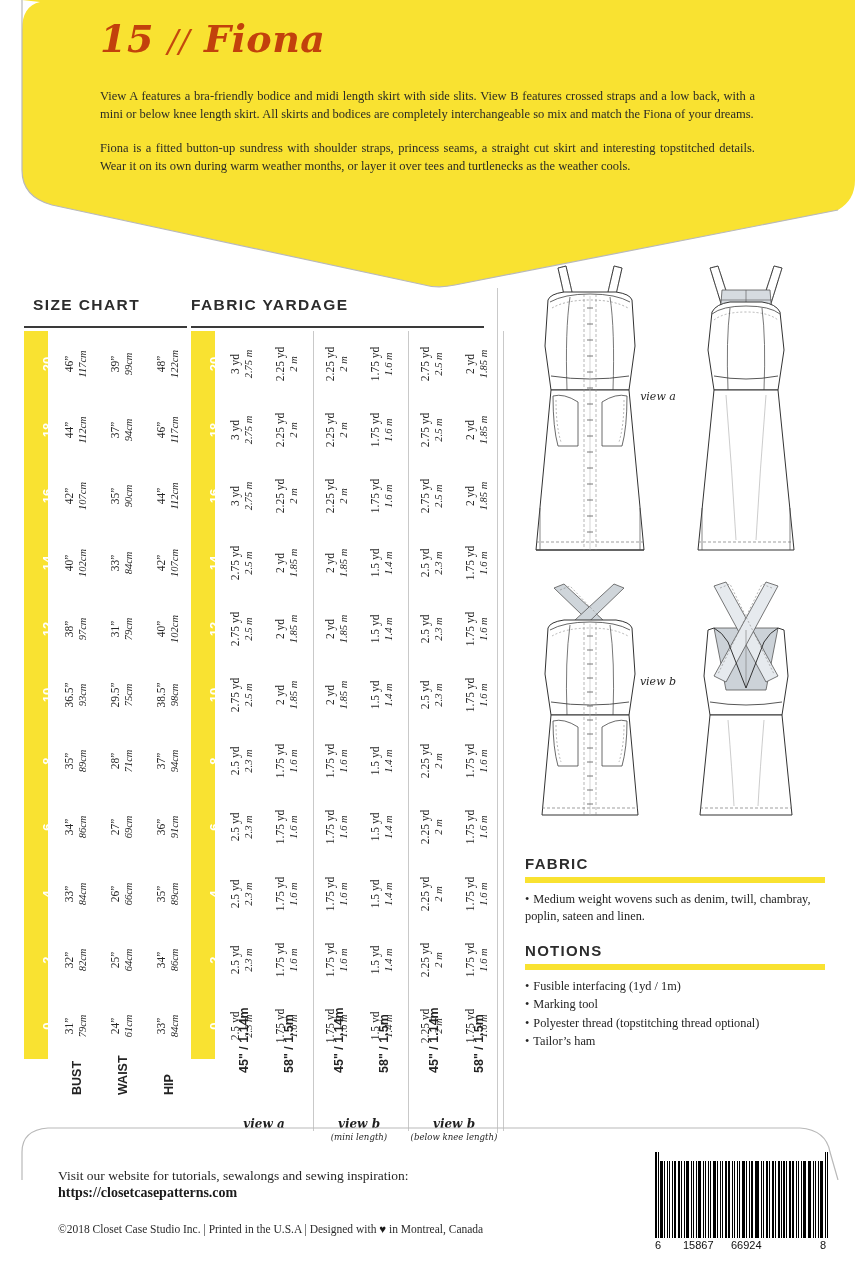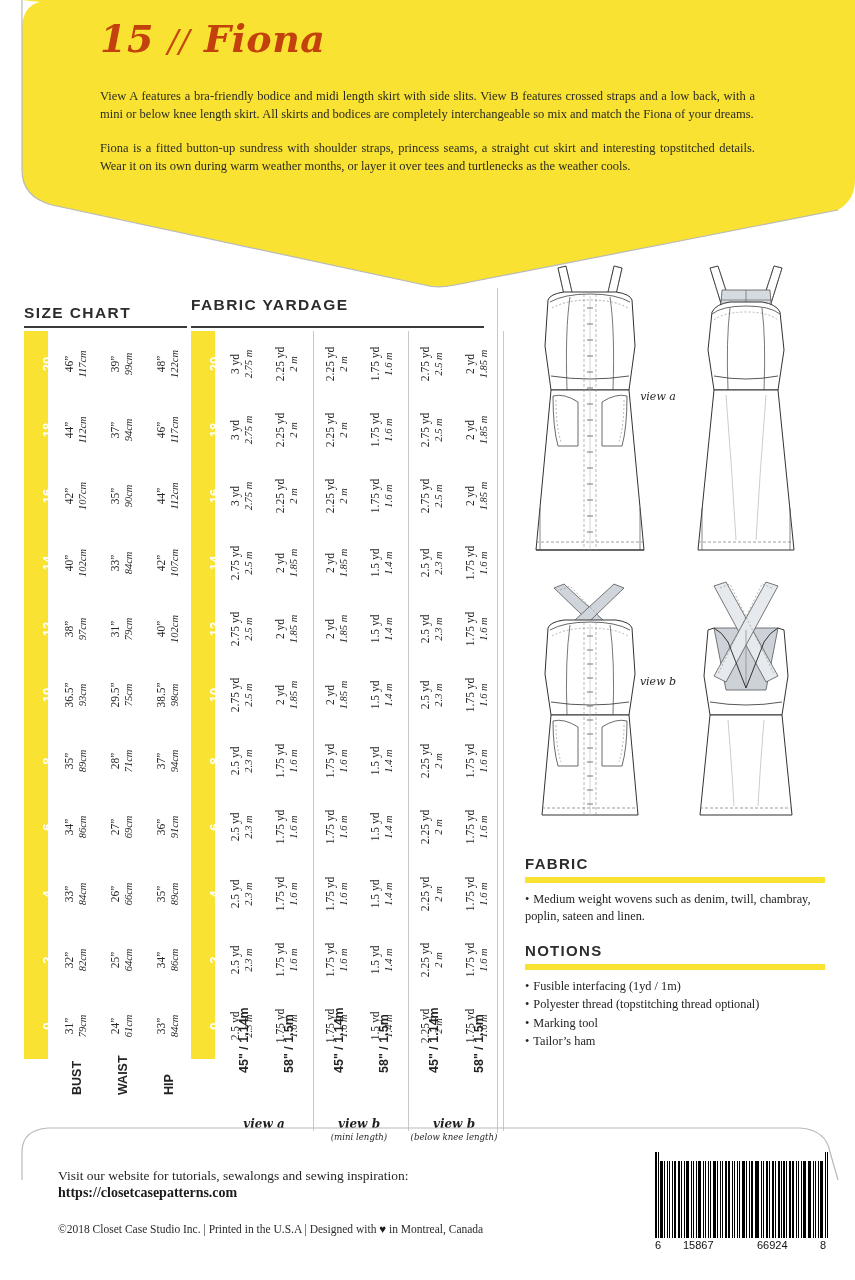--- a/index.html
+++ b/index.html
@@ -52,21 +52,21 @@
     font-weight: bold;
     font-size: 15.5px;
     letter-spacing: 1.4px;
     color: #2c2c2c;
   }
 
   
   .tables { position: absolute; left: 24px; top: 296px; width: 460px; }
   .tbl-heads { position: relative; height: 26px; }
   .tbl-heads .sec-head { position: absolute; top: 0; }
-  #sizechart-head { left: 0; margin-top: 8px; }
+  #sizechart-head { left: 9px; }
   #yardage-head { left: 167px; }
 
   .rule-row { position: relative; height: 3px; margin-top: 4px; }
   .rule { position: absolute; height: 2px; background: #3a3a3a; top: 0; }
   #rule-size { left: 0; width: 163px; }
   #rule-yard { left: 167px; width: 293px; }
 
   
   .grid {
     position: relative;
@@ -733,22 +733,22 @@
     <div class="ybar"></div>
     <div class="info-list" id="fabric-list">
         <div class="li"><span class="bullet">•</span>Medium weight wovens such as denim, twill, chambray, poplin, sateen and linen.</div>
       </div>
 
     <div class="blk2">
       <div class="sec-head">NOTIONS</div>
       <div class="ybar"></div>
       <div class="info-list" id="notions-list">
           <div class="li"><span class="bullet">•</span>Fusible interfacing  (1yd / 1m)</div>
+          <div class="li"><span class="bullet">•</span>Marking tool</div>
           <div class="li"><span class="bullet">•</span>Polyester thread (topstitching thread optional)</div>
-          <div class="li"><span class="bullet">•</span>Marking tool</div>
           <div class="li"><span class="bullet">•</span>Tailor’s ham</div>
         </div>
     </div>
   </div>
 
   <div class="footer-sep">
     <svg width="855" height="60" viewBox="0 0 855 60">
       <path d="M 22 60 L 22 32 Q 22 10 48 8 L 800 8 Q 826 10 830 32 L 838 60" fill="none" stroke="#b9b9b9" stroke-width="1.2"></path>
     </svg>
   </div>
@@ -820,18 +820,18 @@
         <i style="width: 1px; margin-right: 1px; height: 90%;"></i>
         <i style="width: 2px; margin-right: 2px; height: 90%;"></i>
         <i style="width: 1px; margin-right: 1px; height: 90%;"></i>
         <i style="width: 3px; margin-right: 2px; height: 90%;"></i>
         <i style="width: 1px; margin-right: 1px; height: 100%;"></i>
         <i style="width: 2px; margin-right: 2px; height: 100%;"></i>
       </div>
     <div class="bc-digits">
       <span style="left:0px">6</span>
       <span style="left:28px">15867</span>
-      <span style="left:102px">66924</span>
+      <span style="left:76px">66924</span>
       <span style="left:165px">8</span>
     </div>
   </div>
 
 </div>
 
 </body></html>

